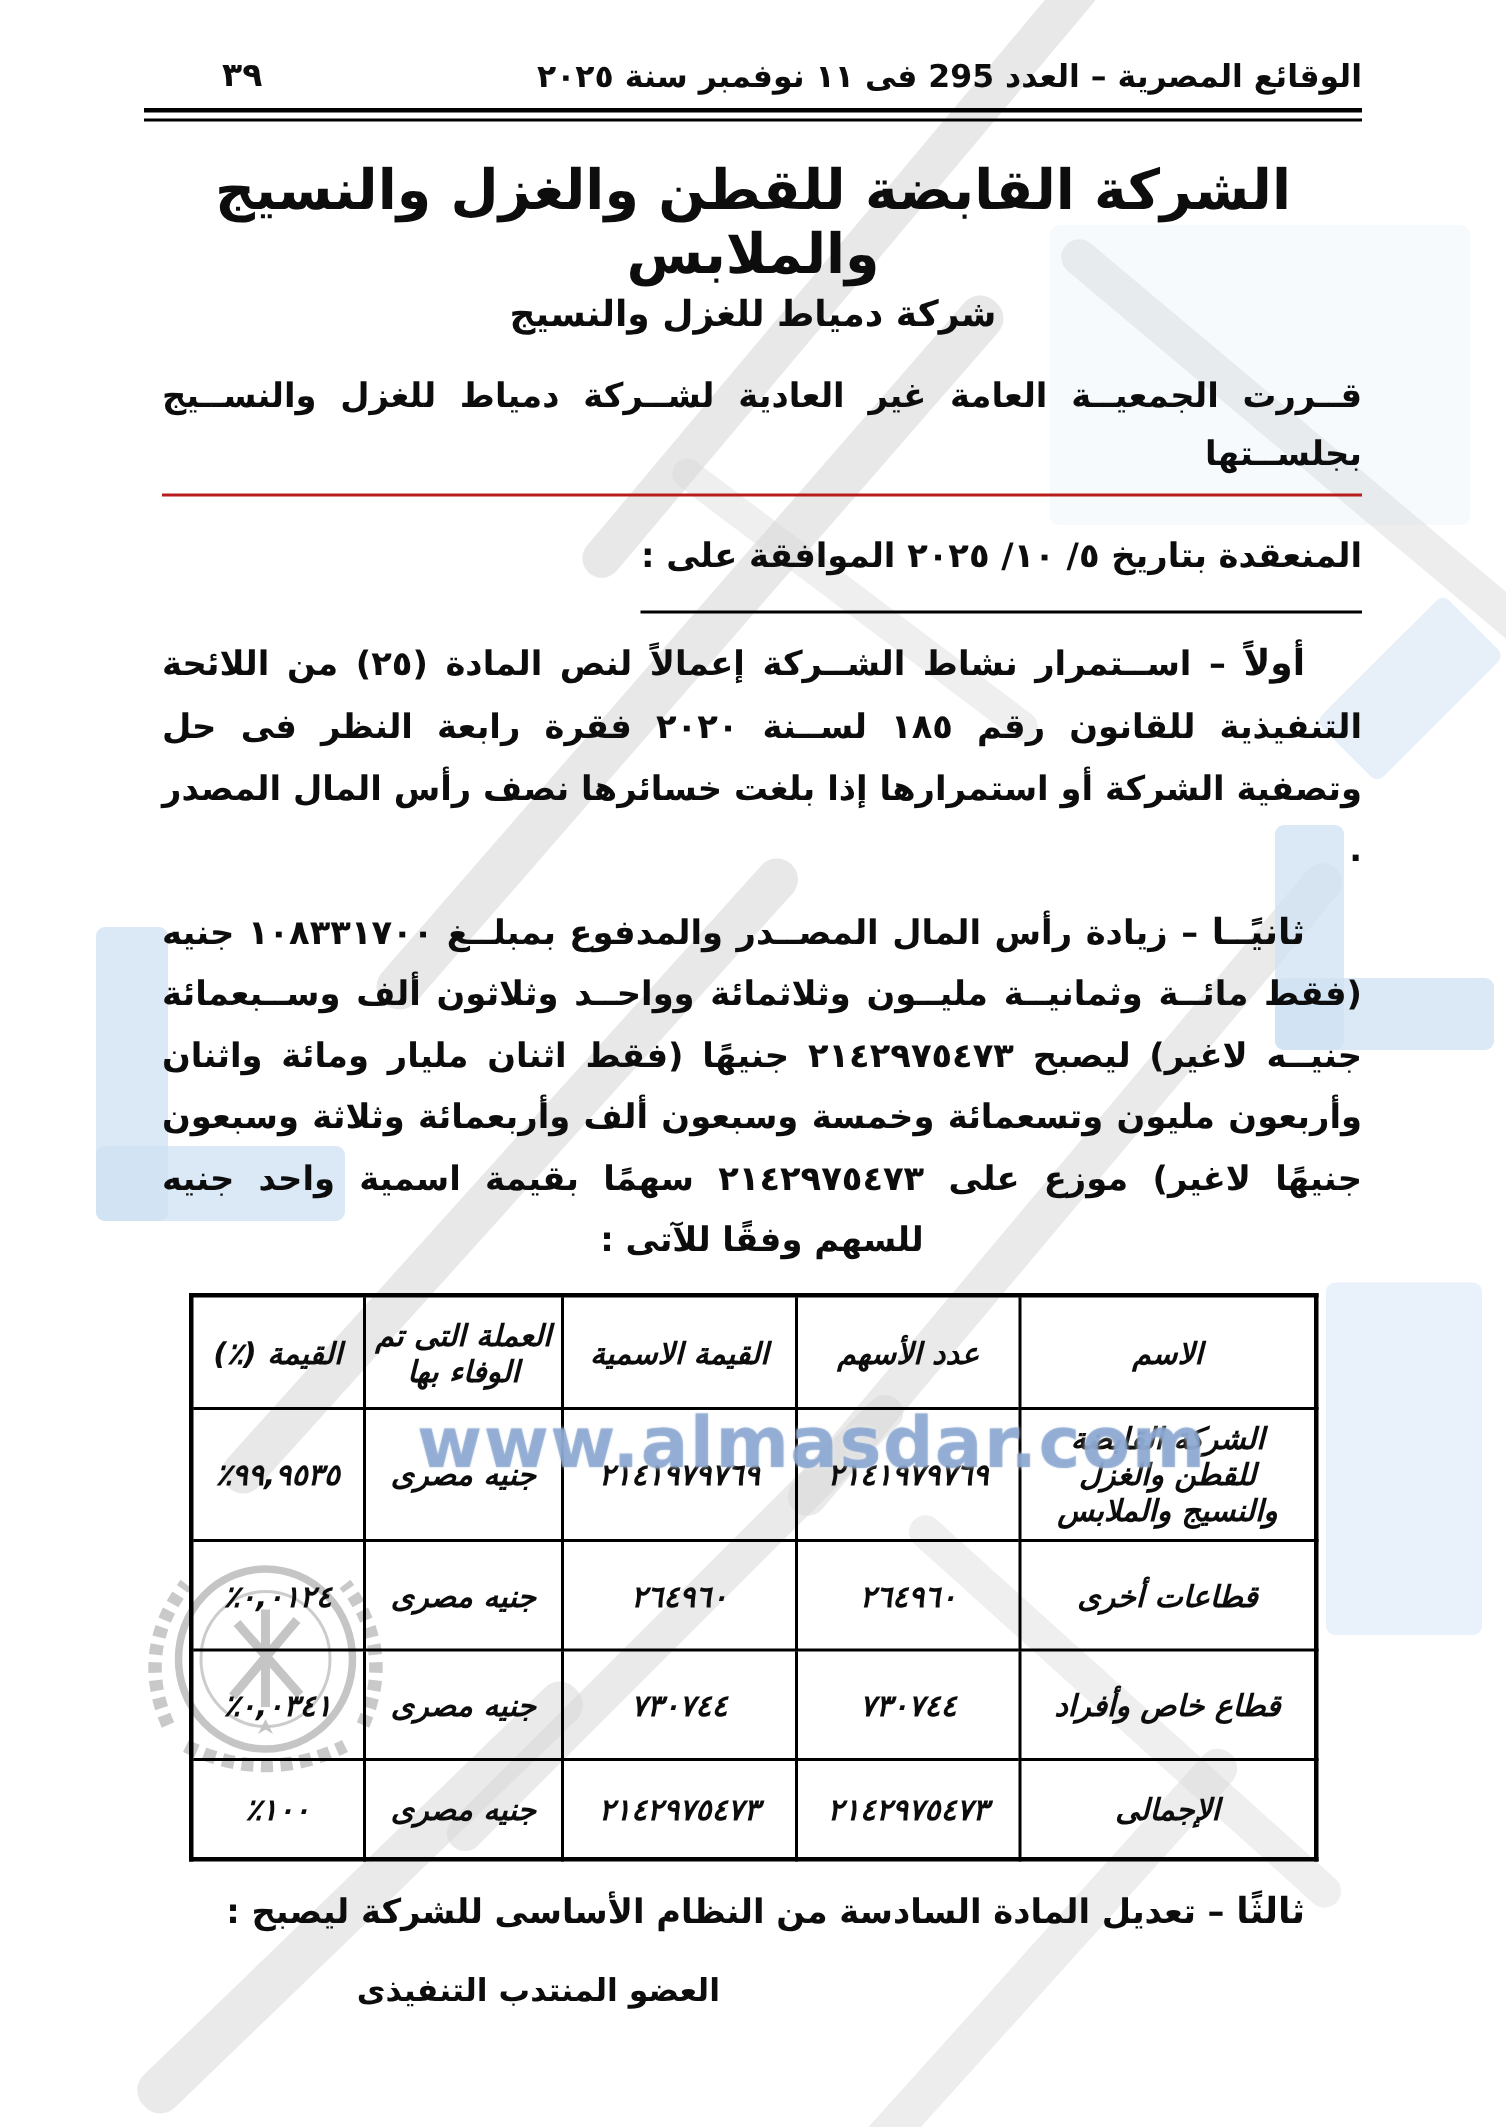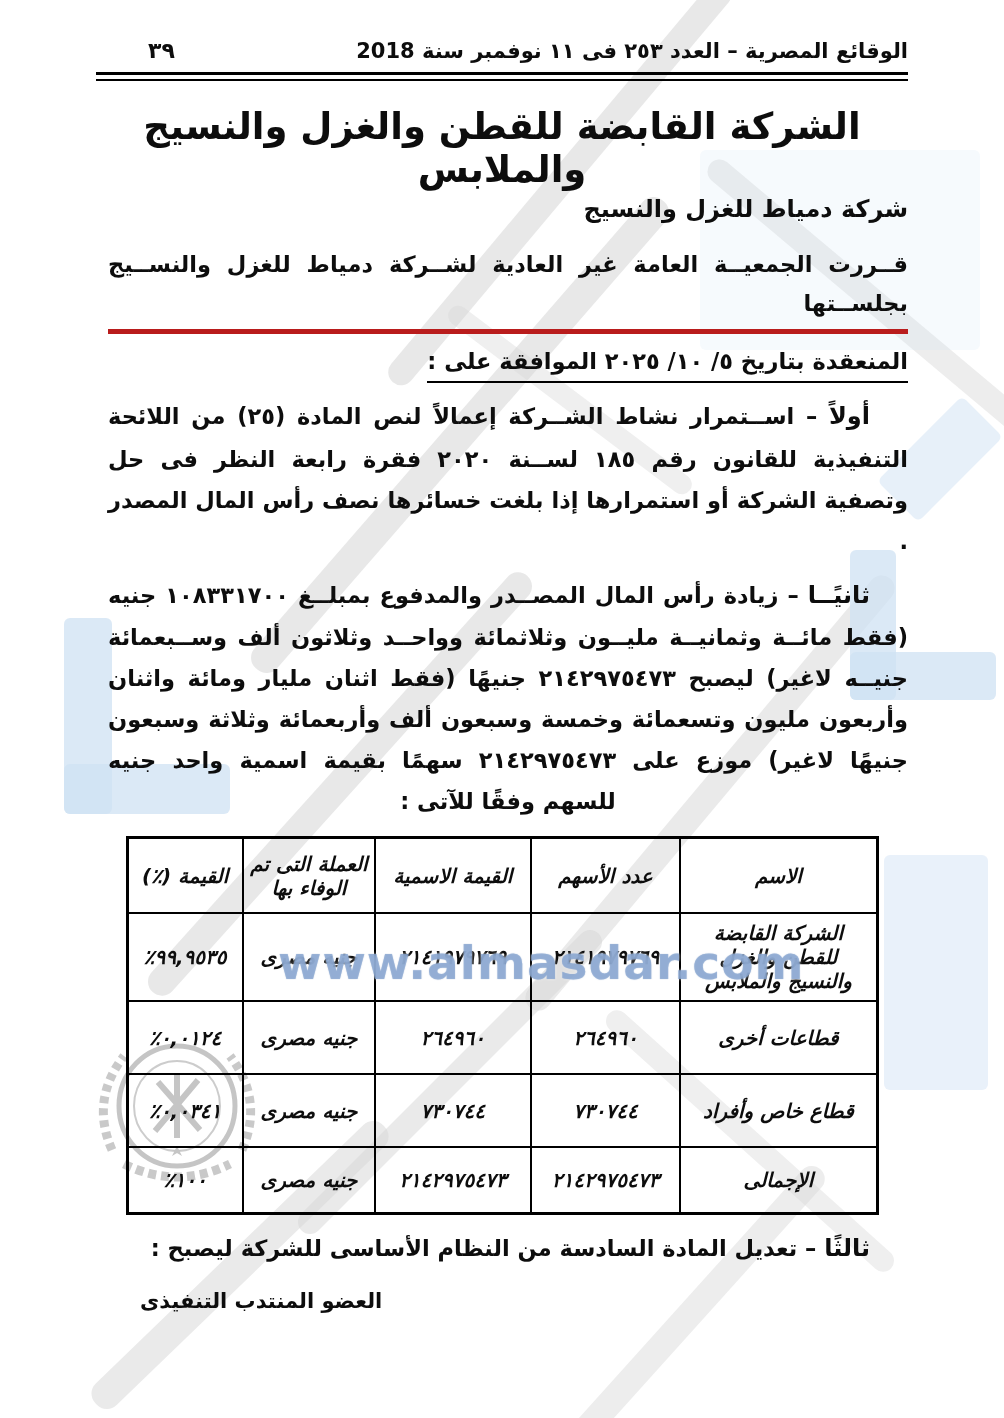--- a/index.html
+++ b/index.html
@@ -27,42 +27,42 @@
     color:rgba(141,172,214,.55);
     text-shadow:0 0 1px rgba(88,124,180,.6), 0 0 3px rgba(255,255,255,.8);
   }
   
   .content{position:relative;z-index:2;padding:38px 96px 0 96px;}
   .hdr{display:flex;justify-content:space-between;align-items:flex-end;
        font-size:21px;font-weight:bold;}
   .hdr .pnum{margin-left:52px;font-size:22px;}
   .dbl-rule{margin-top:9px;height:4px;border-top:3px solid #000;border-bottom:2px solid #000;}
   h1.doc-title{margin:24px 0 4px 0;text-align:center;font-size:37px;font-weight:bold;letter-spacing:0;}
-  h2.doc-sub{margin:2px 0 0 0;font-size:24px;font-weight:bold;}
+  h2.doc-sub{margin:2px 0 0 0;text-align:center;font-size:24px;font-weight:bold;}
   .intro{margin-top:22px;font-size:22.5px;font-weight:bold;line-height:1.75;}
-  .intro-l1{text-align:justify;text-align-last:justify;padding-bottom:5px;border-bottom:5px solid #b91c1c;margin-left:12px;}
+  .intro-l1{text-align:justify;text-align-last:justify;padding-bottom:5px;border-bottom:2px solid #b91c1c;margin-left:12px;}
   .intro-l2{margin-top:8px;}
-  .intro-l2 .u{display:inline-block;border-bottom:2px solid #000;padding-bottom:0;}
+  .intro-l2 .u{display:inline-block;border-bottom:2px solid #000;padding-bottom:16px;margin-top:13px;}
   p.clause{margin:12px 0 0 12px;font-size:22.5px;font-weight:bold;line-height:1.82;
            text-align:justify;text-indent:38px;}
   p.clause .lbl{font-size:24px;}
   p.center-last{text-align-last:center;}
   
   table.cap{width:753px;margin:14px auto 0 auto;border-collapse:collapse;border:3px solid #000;
             font-size:20px;font-weight:bold;}
   table.cap th,table.cap td{border:2px solid #000;text-align:center;vertical-align:middle;padding:4px 6px;font-style:italic;}
   table.cap thead tr{height:76px;}
   table.cap tbody tr:nth-child(1){height:88px;}
   table.cap tbody tr:nth-child(2){height:73px;}
   table.cap tbody tr:nth-child(3){height:73px;}
   table.cap tbody tr:nth-child(4){height:66px;}
   
   .third-line{margin-top:20px;}
   .cap-par{margin-top:14px;}
-  .sig{width:340px;margin:18px 48px 0 auto;margin-left:auto;text-align:left;}
+  .sig{width:340px;margin:18px 48px 0 auto;margin-left:auto;text-align:right;}
   
   .sig{margin-right:auto;margin-left:44px;}
   .sig-title{font-size:21px;font-weight:bold;}
 </style>
 </head>
 <body>
 
 <div class="page">
 
   <div class="wm-back">
@@ -96,21 +96,21 @@
     </svg>
   </div>
 
   <div class="wm-front">
     <div class="url-wm">www.almasdar.com</div>
   </div>
 
   <div class="content">
 
     <div class="hdr">
-      <span>الوقائع المصرية – العدد ٢٥٣ فى ١١ نوفمبر سنة 2018</span>
+      <span>الوقائع المصرية – العدد 295 فى ١١ نوفمبر سنة ٢٠٢٥</span>
       <span class="pnum">٣٩</span>
     </div>
     <div class="dbl-rule"></div>
 
     <h1 class="doc-title">الشركة القابضة للقطن والغزل والنسيج والملابس</h1>
     <h2 class="doc-sub">شركة دمياط للغزل والنسيج</h2>
 
     <div class="intro">
       <div class="intro-l1">قــررت الجمعيــة العامة غير العادية لشــركة دمياط للغزل والنســيج بجلســتها</div>
       <div class="intro-l2">

